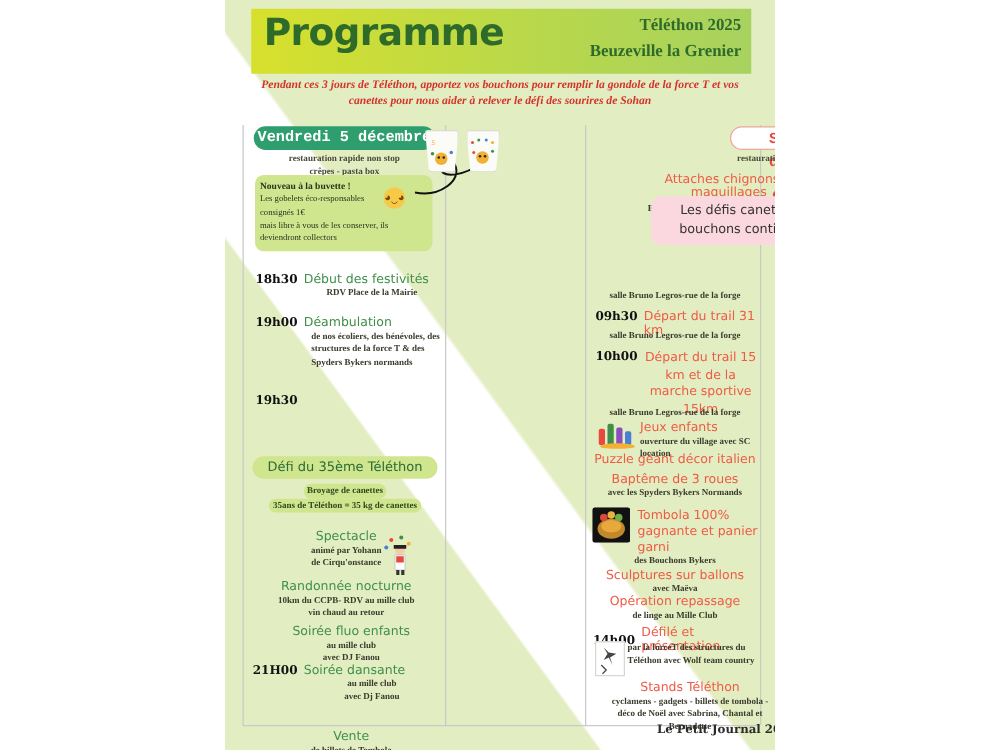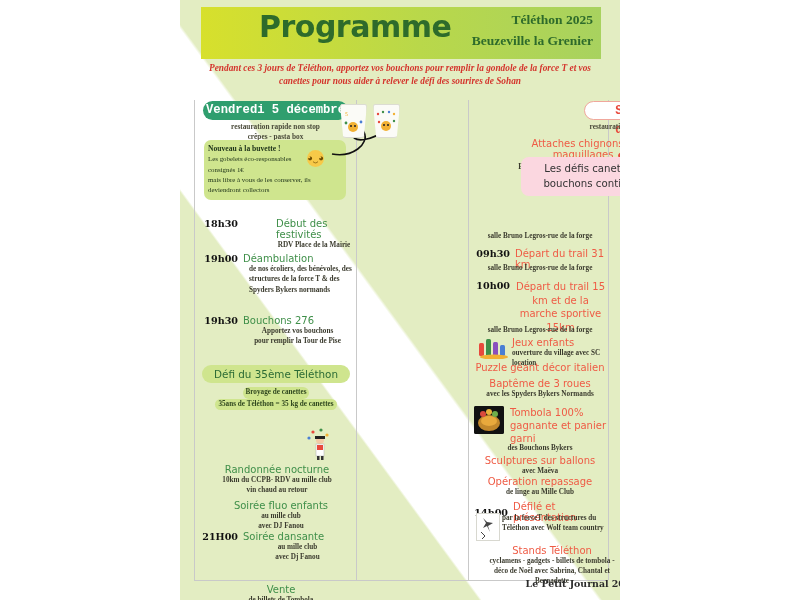--- a/index.html
+++ b/index.html
@@ -8,21 +8,21 @@
 
   
   #diag{position:absolute;inset:0;background:linear-gradient(to bottom left, #e3edc2 0%, #e3edc2 52%, #ffffff 52.4%, #ffffff 100%);}
   #diag2{position:absolute;left:0;bottom:0;width:100%;height:100%;
          background:linear-gradient(to top right, #e3edc2 0%, #e3edc2 34%, rgba(227,237,194,0) 34.3%);}
 
   
   #hdr{position:absolute;left:21px;top:7px;width:400px;height:52px;
        background:linear-gradient(90deg,#d7e02c 0%, #b9d84a 55%, #a8d25f 100%);}
   #hdr .ttl{position:absolute;left:10px;top:2px;font-family:"DejaVu Sans",sans-serif;
-            font-weight:bold;font-size:30px;color:#2e6b2b;letter-spacing:-0.5px;margin-left:48px;}
+            font-weight:bold;font-size:30px;color:#2e6b2b;letter-spacing:-0.5px;}
   #hdr .sub1{position:absolute;right:8px;top:5px;font-size:13.5px;font-weight:bold;color:#2e6b2b;}
   #hdr .sub2{position:absolute;right:8px;top:26px;font-size:13.5px;font-weight:bold;color:#2e6b2b;}
 
   #intro{position:absolute;left:14px;top:62px;width:412px;text-align:center;
          font-size:9.3px;font-weight:bold;color:#d4342c;line-height:1.45;font-style:italic;}
 
   
   .vline{position:absolute;width:1px;background:#c9c9c9;}
   .hline{position:absolute;height:1px;background:#c9c9c9;}
 
@@ -117,51 +117,51 @@
     <span>consignés 1€</span><br>
     <span>mais libre à vous de les conserver, ils</span><br>
     <span>deviendront collectors</span>
   </div>
   <div id="emoji">◕‿◕</div>
   <svg id="arrow" viewBox="0 0 60 40">
     <path d="M2 36 C 22 40, 40 26, 34 14 C 31 7, 20 7, 22 16 C 24 26, 42 22, 56 12" fill="none" stroke="#111" stroke-width="1.6"></path>
     <path d="M56 12 L 48 12 M56 12 L 53 19" fill="none" stroke="#111" stroke-width="1.6"></path>
   </svg>
 
-  <div class="row" style="left:22px;top:218px;width:150px;gap:33px;">
+  <div class="row" style="left:22px;top:218px;width:150px;">
     <div class="tm" style="width:36px;">18h30</div>
     <div class="bd">
       <div class="ttl1 ttl-g">Début des festivités</div>
       <div class="desc ctr">RDV Place de la Mairie</div>
     </div>
   </div>
 
   <div class="row" style="left:22px;top:253px;width:150px;">
     <div class="tm" style="width:36px;">19h00</div>
     <div class="bd">
       <div class="ttl1 ttl-g">Déambulation</div>
       <div class="desc" style="padding-left:6px;">de nos écoliers, des bénévoles, des structures de la force T &amp; des Spyders Bykers normands</div>
     </div>
   </div>
 
   <div class="row" style="left:22px;top:315px;width:150px;">
     <div class="tm" style="width:36px;">19h30</div>
-    <div class="bd">
-      <div class="ttl1 ttl-g">Bouchons 276</div>
-      <div class="desc ctr" style="white-space:pre-line;">Apportez vos bouchons
-pour remplir la Tour de Pise</div>
-    </div>
   </div>
 
   <div id="defi">Défi du 35ème Téléthon</div>
   <div id="defi-sub">
     <span class="hl">Broyage de canettes</span><br>
     <span class="hl">35ans de Téléthon = 35 kg de canettes</span>
   </div>
 
+  <div class="free ctr" style="left:22px;top:424px;width:150px;">
+    <div class="ttl1 ttl-g">Spectacle</div>
+    <div class="desc" style="white-space:pre-line;">animé par Yohann
+de Cirqu'onstance</div>
+  </div>
   <div class="art" style="left:125px;top:428px;width:30px;height:32px;">
     <svg viewBox="0 0 30 32" width="30" height="32">
       <circle cx="8" cy="4" r="1.6" fill="#e8493c"></circle>
         <circle cx="16" cy="2" r="1.6" fill="#3f8f49"></circle>
       <circle cx="22" cy="7" r="1.6" fill="#f2b134"></circle>
         <circle cx="4" cy="10" r="1.6" fill="#4a7fd4"></circle>
       <circle cx="15" cy="12" r="4" fill="#f3cba6"></circle>
       <rect x="10" y="8" width="10" height="3" fill="#222"></rect>
       <rect x="11" y="16" width="8" height="12" fill="#fff" stroke="#bbb" stroke-width="0.6"></rect>
       <rect x="12" y="17" width="6" height="5" fill="#e8493c"></rect>

